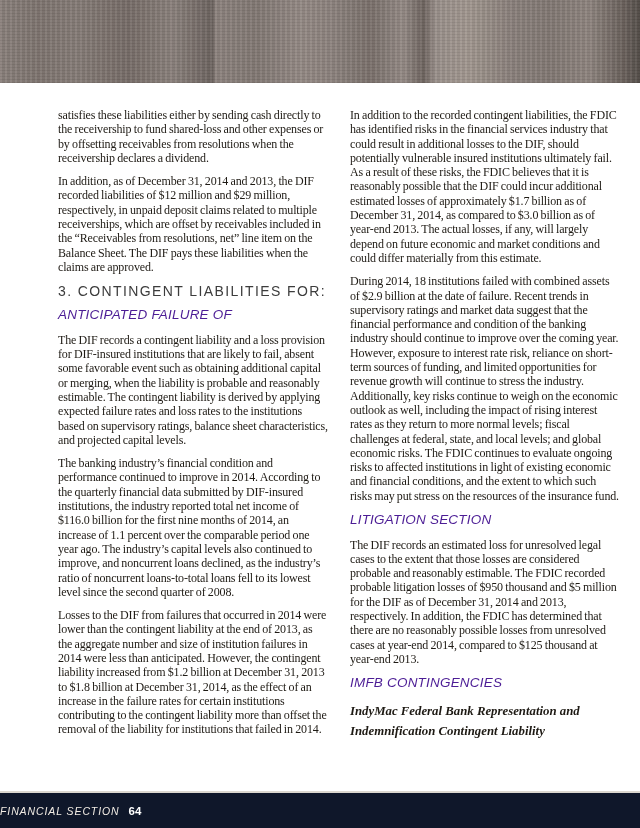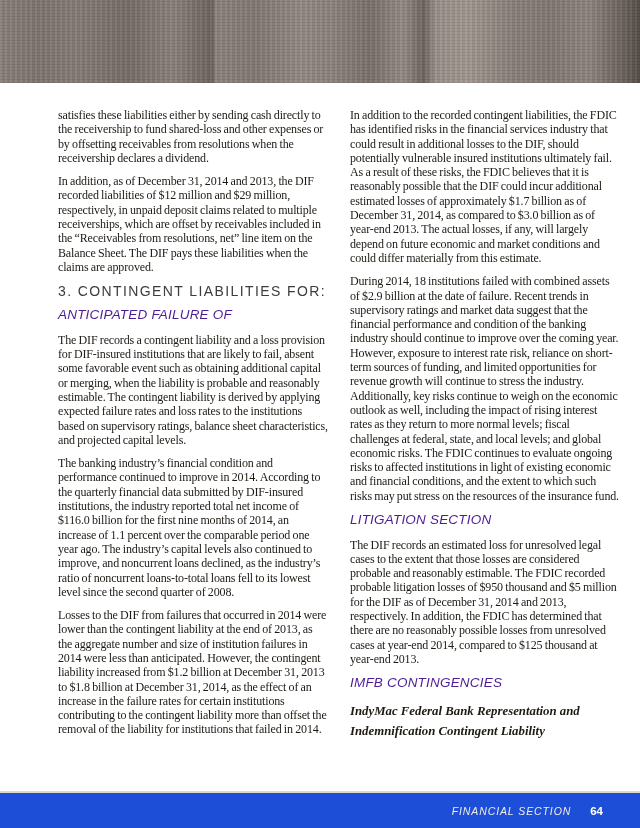--- a/index.html
+++ b/index.html
@@ -56,25 +56,25 @@
   }
   .serif-subheading {
     font-family: "Liberation Serif", serif;
     font-style: italic; font-weight: bold;
     font-size: 12.8px; line-height: 20px;
     color: #1e1a14;
     margin: 0 0 6px 0;
   }
   .footer {
     position: absolute; left: 0; right: 0; top: 791px; bottom: 0;
-    background: #1d4ed8;
+    background: #0f172a;
     border-top: 2px solid #dcd7cf;
     box-sizing: content-box;
-    display: flex; align-items: center; justify-content: flex-end;
-    padding-right: 37px; gap: 19px;
+    display: flex; align-items: center; 
+    padding-right: 37px; gap: 9px;
   }
   .footer-label {
     font-family: "Liberation Sans", sans-serif;
     font-style: italic;
     font-size: 10.5px;
     letter-spacing: 0.9px;
     color: #f2ece4;
   }
   .footer-page {
     font-family: "Liberation Sans", sans-serif;

